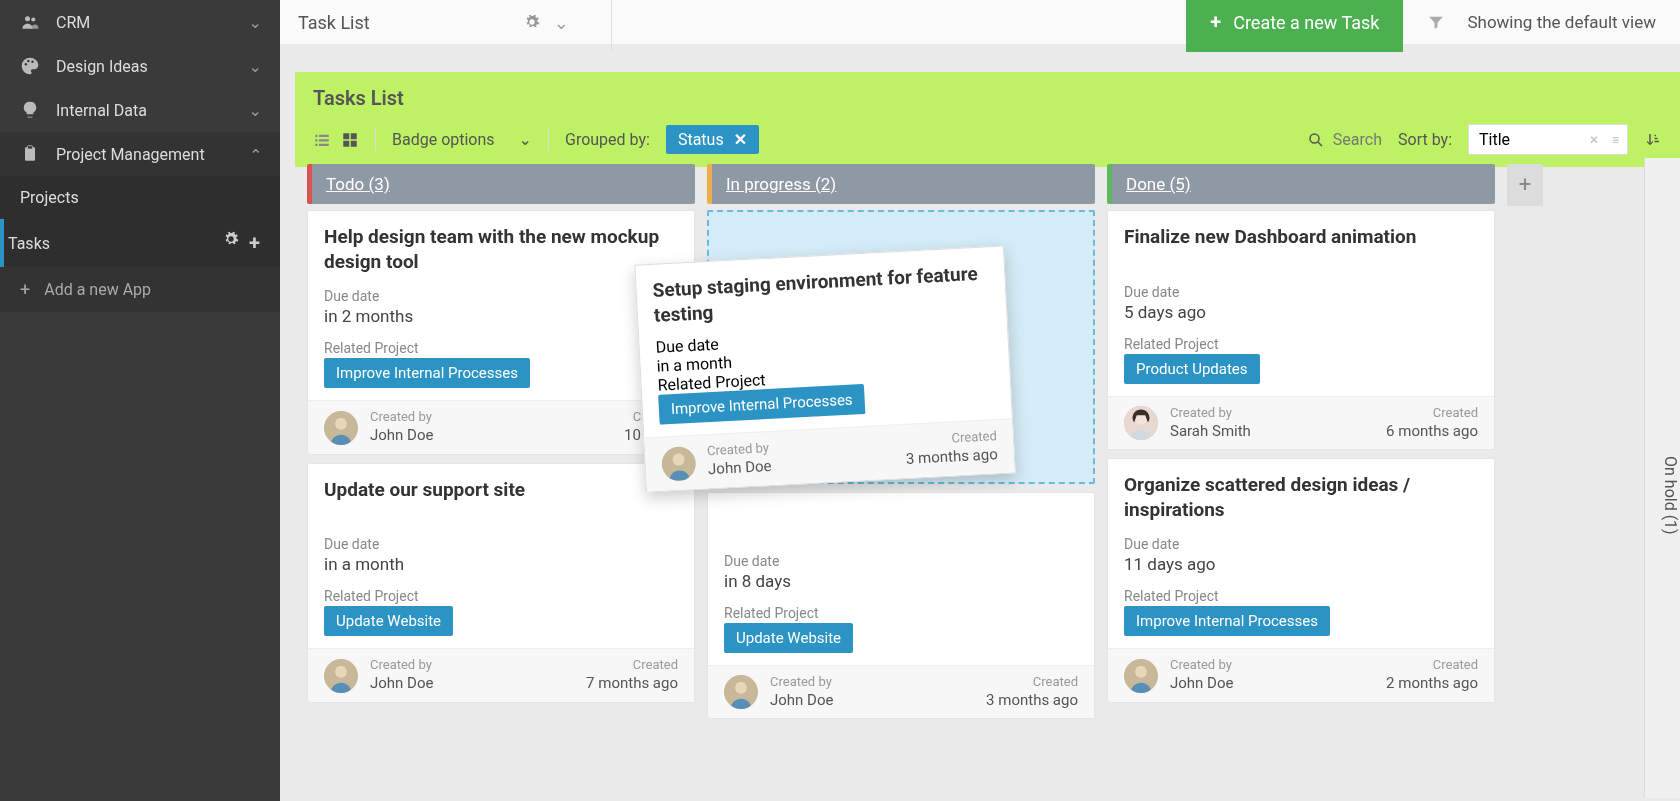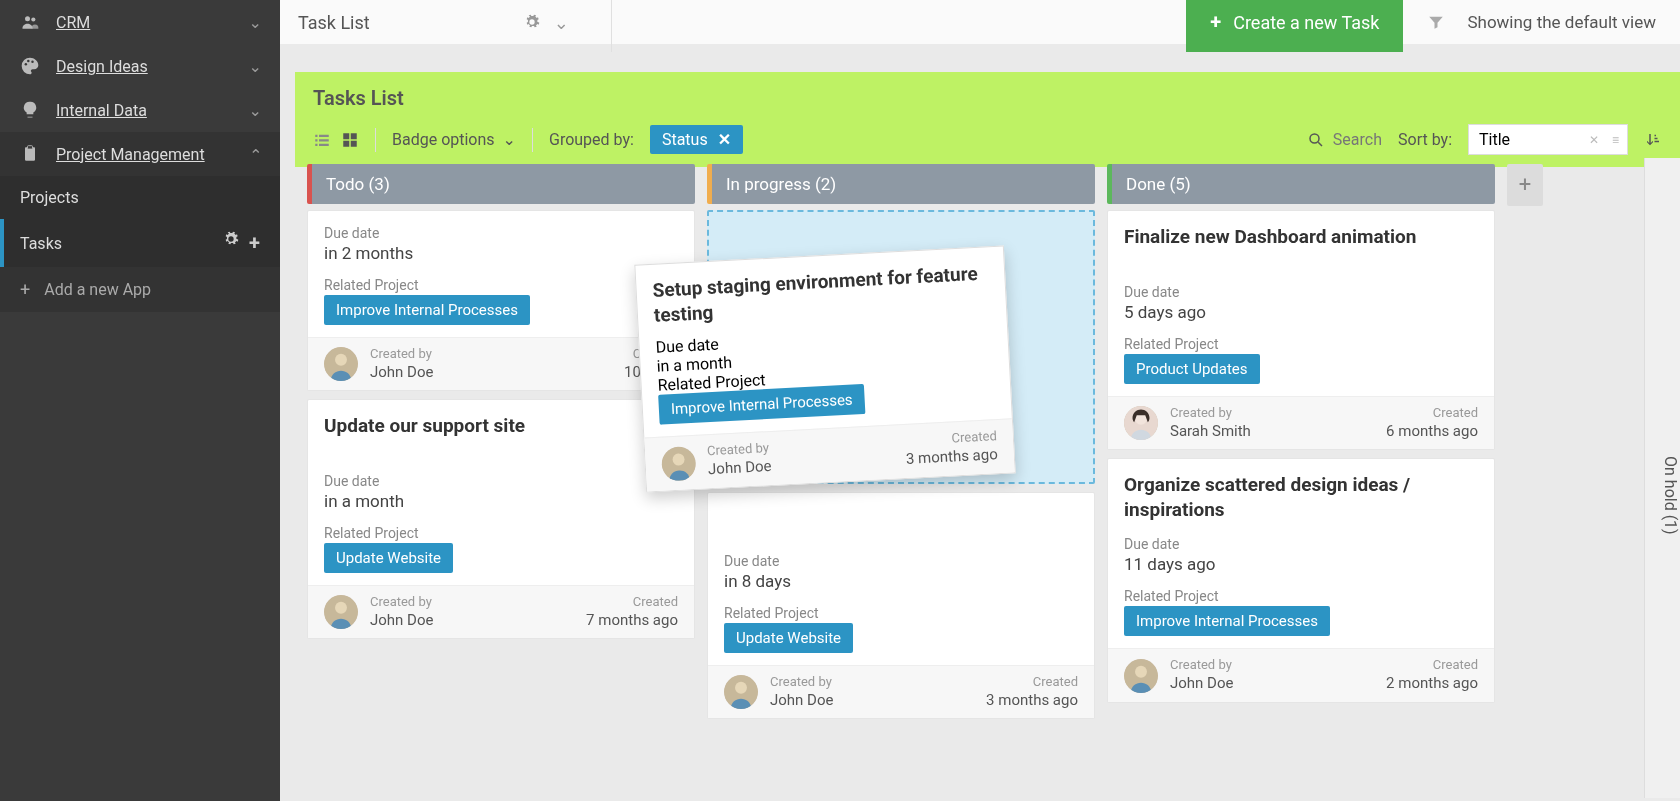--- a/index.html
+++ b/index.html
@@ -1,25 +1,25 @@
 <!DOCTYPE html>
 <html><head>
 <meta charset="utf-8">
 <style>
 * { box-sizing: border-box; margin: 0; padding: 0; }
 body { font-family: -apple-system, BlinkMacSystemFont, "Segoe UI", Roboto, Arial, sans-serif; background: #eaeaea; width: 1680px; height: 801px; overflow: hidden; position: relative; }
 
 
 .sidebar { position: absolute; left: 0; top: 0; width: 280px; height: 801px; background: #3a3a3a; color: #eee; }
-.nav-item { display: flex; align-items: center; padding: 12px 20px; font-size: 16px; color: #ddd; cursor: pointer; position: relative; text-decoration: underline; }
+.nav-item { display: flex; align-items: center; padding: 12px 20px; font-size: 16px; color: #ddd; cursor: pointer; position: relative; }
 .nav-item .icon { width: 20px; height: 20px; margin-right: 16px; display: flex; align-items: center; justify-content: center; }
 .nav-item .chevron { position: absolute; right: 18px; color: #999; }
 .nav-item.expanded .chevron { transform: rotate(180deg); }
 .nav-sub { padding: 12px 20px; font-size: 16px; color: #ddd; cursor: pointer; background: #2e2e2e; display: flex; align-items: center; }
-.nav-sub.active { border-left: 4px solid #2c94c4; background: #2e2e2e; padding-left: 16px; }
+.nav-sub.active { border-left: 4px solid #2c94c4; background: #2e2e2e; padding-left: 4px; }
 .nav-sub .actions { margin-left: auto; display: flex; gap: 10px; color: #ccc; }
 .add-app { display: flex; align-items: center; padding: 12px 20px; color: #aaa; cursor: pointer; background: #333; }
 .add-app .plus { margin-right: 14px; font-size: 18px; }
 .manage-apps { position: absolute; bottom: 0; left: 0; right: 0; display: flex; align-items: center; padding: 14px 20px; color: #ccc; background: #2e2e2e; border-top: 1px solid #444; }
 .manage-apps .icon { margin-right: 16px; }
 
 
 .topbar { position: absolute; left: 280px; top: 0; right: 0; height: 44px; background: #fafafa; display: flex; align-items: center; }
 .tl-title { padding: 0 18px; font-size: 18px; color: #555; display: flex; align-items: center; gap: 14px; }
 .tl-title .gear, .tl-title .drop { color: #999; cursor: pointer; }
@@ -27,36 +27,36 @@
 .create-btn { margin-left: auto; height: 60px; background: #4caf50; color: #fff; display: flex; align-items: center; padding: 0 24px; font-size: 18px; cursor: pointer; gap: 12px; }
 .view-filter { height: 60px; display: flex; align-items: center; padding: 0 24px; color: #555; font-size: 17px; gap: 22px; }
 .view-filter .funnel { color: #aaa; }
 
 
 .secondbar { position: absolute; left: 295px; top: 72px; right: 0; background: #bef264; padding: 14px 18px 12px; }
 .secondbar h2 { font-size: 20px; color: #555; font-weight: 600; margin-bottom: 14px; }
 .controls { display: flex; align-items: center; gap: 16px; }
 .view-toggle { display: flex; gap: 10px; color: #777; }
 .vsep { width: 1px; height: 24px; background: #ddd; }
-.badge-opt { color: #555; display: flex; align-items: center; gap: 8px; cursor: pointer; }
+.badge-opt { color: #555; display: flex; align-items: center; gap: 24px; cursor: pointer; }
 .grouped-by { color: #555; }
 .status-chip { background: #2c94c4; color: #fff; padding: 5px 12px; border-radius: 2px; display: flex; align-items: center; gap: 10px; }
 .status-chip .x { cursor: pointer; font-weight: bold; }
 .spacer { flex: 1; }
 .search-box { display: flex; align-items: center; gap: 8px; color: #777; cursor: pointer; }
 .sort-label { color: #555; }
 .sort-field { border: 1px solid #ddd; background: #fff; padding: 5px 10px; width: 160px; display: flex; align-items: center; position: relative; }
 .sort-field .clear { position: absolute; right: 28px; color: #bbb; cursor: pointer; font-size: 12px; }
 .sort-field .bars { position: absolute; right: 8px; color: #bbb; font-size: 12px; }
 .sort-dir { color: #555; cursor: pointer; }
 
 
 .board { position: absolute; left: 295px; top: 158px; right: 0; bottom: 0; display: flex; gap: 12px; padding: 6px 12px 0 12px; }
 .column { width: 388px; flex-shrink: 0; }
-.col-header { padding: 10px 14px; color: #fff; font-size: 17px; border-radius: 2px; background: #8e99a4; }
+.col-header { padding: 10px 14px; color: #fff; font-size: 17px; border-radius: 2px; background: #8e99a4; text-decoration: underline; }
 .col-header.todo { border-left: 5px solid #d9534f; }
 .col-header.progress { border-left: 5px solid #f0ad4e; }
 .col-header.done { border-left: 5px solid #5cb85c; }
 .cards { margin-top: 6px; display: flex; flex-direction: column; gap: 8px; }
 .card { background: #fff; border: 1px solid #e5e5e5; border-radius: 2px; padding: 14px 16px 0; }
 .card h3 { font-size: 19px; font-weight: 700; color: #333; margin-bottom: 14px; line-height: 1.3; }
 .card .label { font-size: 14px; color: #888; margin-bottom: 2px; }
 .card .value { font-size: 17px; color: #444; margin-bottom: 14px; }
 .proj-tag { display: inline-block; background: #2c94c4; color: #fff; padding: 6px 12px; font-size: 15px; border-radius: 2px; margin-bottom: 0; }
 .card-footer { background: #f7f7f7; margin: 12px -16px 0; padding: 8px 16px; display: flex; align-items: center; gap: 12px; border-top: 1px solid #eee; }
@@ -226,20 +226,21 @@
       </span>
   </div>
 </div>
 
 <div class="board">
 
   <div class="column">
     <div class="col-header todo">Todo (3)</div>
     <div class="cards">
       <div class="card">
+        <h3>Help design team with the new mockup design tool</h3>
         <div class="label">Due date</div>
         <div class="value">in 2 months</div>
         <div class="label">Related Project</div>
         <span class="proj-tag">Improve Internal Processes</span>
         <div class="card-footer">
           <div class="avatar">
               <svg viewBox="0 0 40 40">
                 <circle cx="20" cy="20" r="20" fill="#c7b89a"></circle>
                 <circle cx="20" cy="15" r="7" fill="#e6d7b8"></circle>
                 <path d="M8 40c0-8 6-12 12-12s12 4 12 12z" fill="#5a8fb5"></path>

